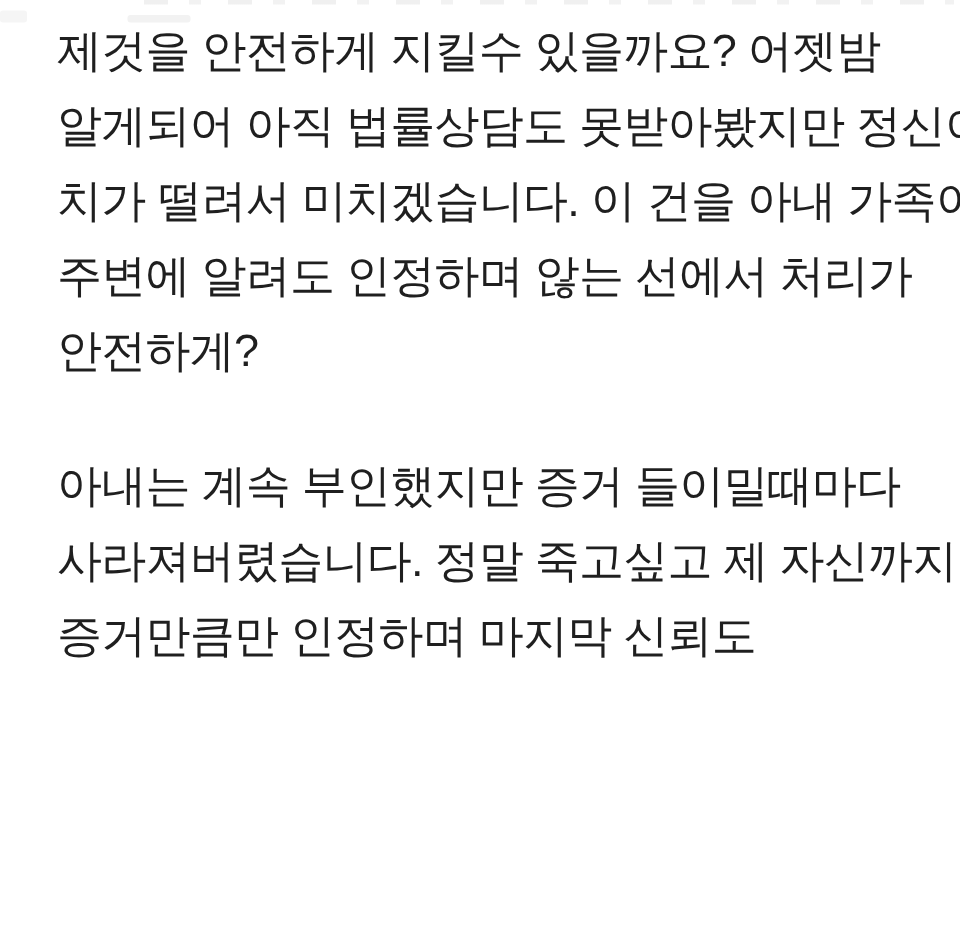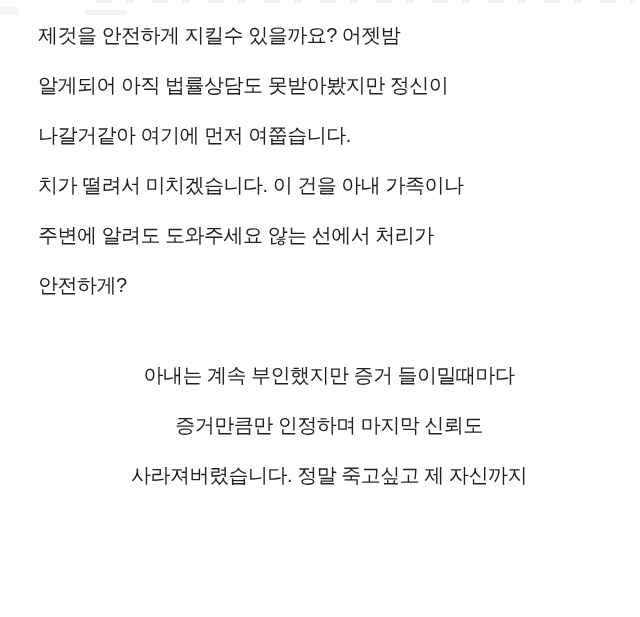--- a/index.html
+++ b/index.html
@@ -46,56 +46,54 @@
     height: 5px;
     background: #f2f2f2;
     border-radius: 2px;
   }
   .post-body {
     position: absolute;
     top: 10px;
     left: 38px;
     right: 20px;
     color: #1f1f1f;
-    font-size: 20px;
+    font-size: 30px;
     line-height: 50px;
     letter-spacing: -0.5px;
     font-weight: 400;
   }
   .paragraph {
     margin: 0;
   }
   .paragraph + .paragraph {
     margin-top: 40px;
-    text-align: center;
   }
   .text-line {
     white-space: nowrap;
   }
 </style>
 </head>
 <body>
 
 <div class="page" style="background: rgb(255, 255, 255);">
 
   <div class="remnant-strip"></div>
   <div class="remnant-smudge-a"></div>
   <div class="remnant-smudge-b"></div>
 
   <div class="post-body" style="color: rgb(31, 31, 31);">
 
     <div class="paragraph">
       <div class="text-line">제것을 안전하게 지킬수 있을까요? 어젯밤</div>
       <div class="text-line">알게되어 아직 법률상담도 못받아봤지만 정신이</div>
-      <div class="text-line">나갈거같아 여기에 먼저 여쭙습니다.</div>
       <div class="text-line">치가 떨려서 미치겠습니다. 이 건을 아내 가족이나</div>
-      <div class="text-line">주변에 알려도 도와주세요 않는 선에서 처리가</div>
+      <div class="text-line">주변에 알려도 인정하며 않는 선에서 처리가</div>
       <div class="text-line">안전하게?</div>
     </div>
 
     <div class="paragraph">
       <div class="text-line">아내는 계속 부인했지만 증거 들이밀때마다</div>
+      <div class="text-line">사라져버렸습니다. 정말 죽고싶고 제 자신까지</div>
       <div class="text-line">증거만큼만 인정하며 마지막 신뢰도</div>
-      <div class="text-line">사라져버렸습니다. 정말 죽고싶고 제 자신까지</div>
     </div>
 
   </div>
 </div>
 
 </body></html>

